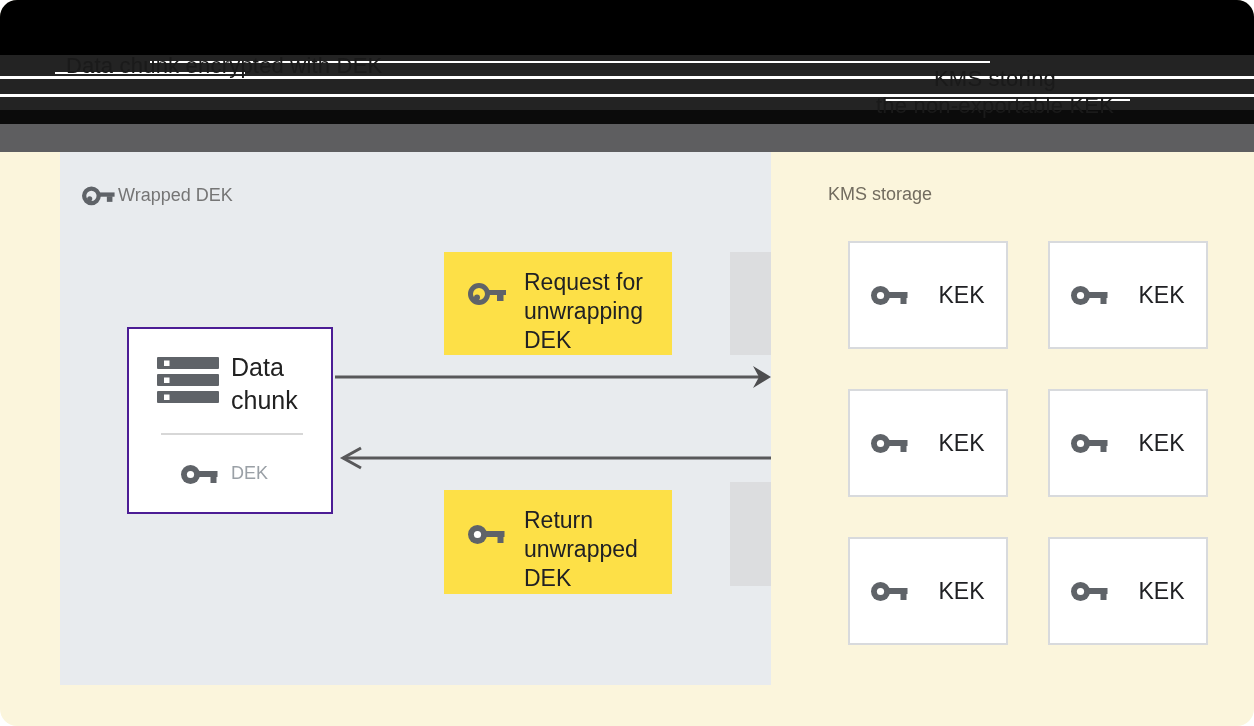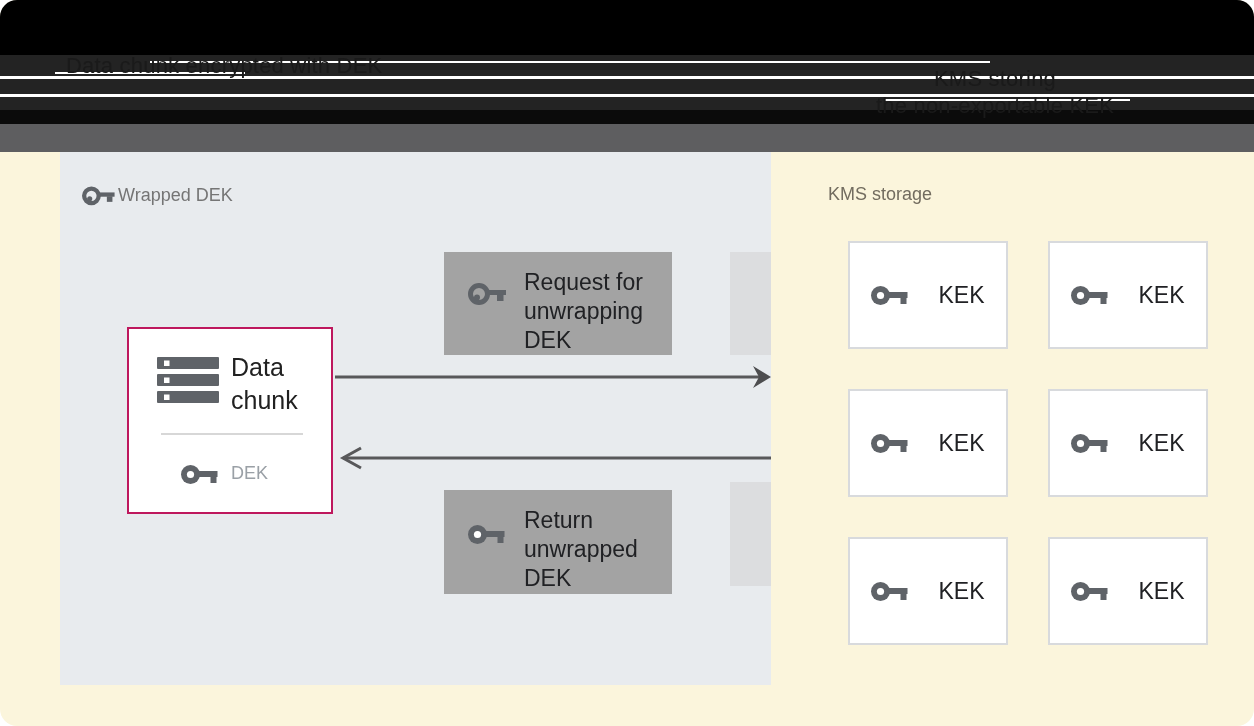--- a/index.html
+++ b/index.html
@@ -21,28 +21,28 @@
   .caption { position:absolute; z-index:2; font-size:22px; line-height:27px; color:#1A1A1A; letter-spacing:0.2px; }
   .cap-left  { left:66px; top:52px; }
   .cap-right { left:850px; top:52px; width:290px; text-align:center;margin-top:13px; }
 
   
   .panel-dek { position:absolute; left:60px; top:152px; width:711px; height:533px; background:#E8EBEE; }
   .panel-label { position:absolute; left:22px; top:30px; display:flex; align-items:center; }
   .panel-label .txt { font-size:18px; color:#757575; }
 
   .chunk-box { position:absolute; left:67px; top:175px; width:206px; height:187px;
-               background:#FFF; border:2px solid #be185d; }
+               background:#FFF; border:2px solid #4c1d95; }
   .chunk-icon { position:absolute; left:28px; top:28px; }
   .chunk-txt  { position:absolute; left:102px; top:22px; font-size:25px; line-height:33px; color:#212121; }
   .chunk-divider { position:absolute; left:32px; top:104px; width:142px; height:2px; background:#D7D7D7; }
   .dek-icon  { position:absolute; left:52px; top:133px; }
   .dek-label { position:absolute; left:102px; top:134px; font-size:18px; color:#9AA0A6; }
 
-  .msg-box { position:absolute; width:228px; background:#a3a3a3; }
+  .msg-box { position:absolute; width:228px; background:#fde047; }
   .req-box { left:384px; top:100px; height:103px; }
   .ret-box { left:384px; top:338px; height:104px; }
   .msg-shadow { position:absolute; width:41px; background:#DCDDDF; }
   .req-shadow { left:670px; top:100px; height:103px; }
   .ret-shadow { left:670px; top:330px; height:104px; }
   .msg-icon { position:absolute; left:24px; }
   .req-icon { top:27px; } .ret-icon { top:32px; }
   .msg-txt { position:absolute; left:80px; top:16px; font-size:23px; line-height:29px; color:#202124; }
 
   .arrow { position:absolute; left:275px; width:436px; height:26px; }

